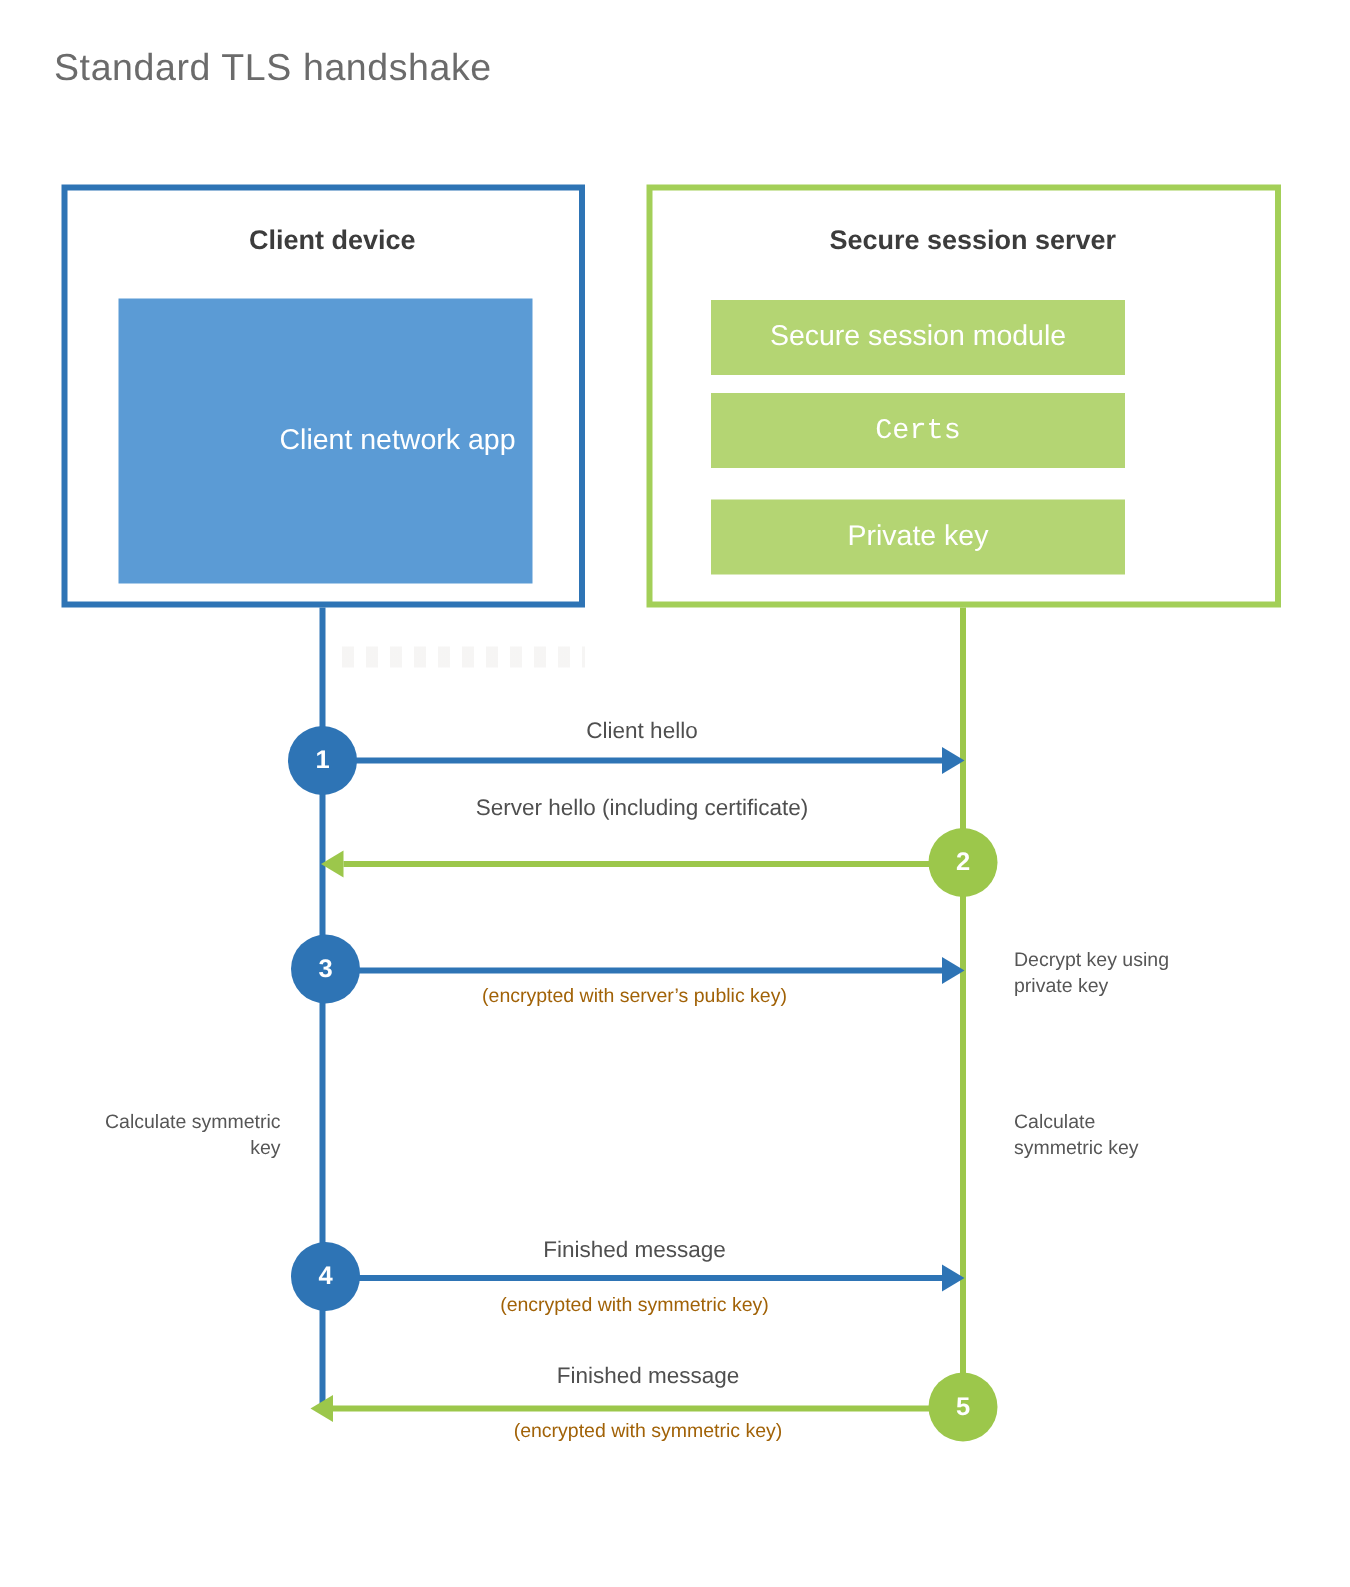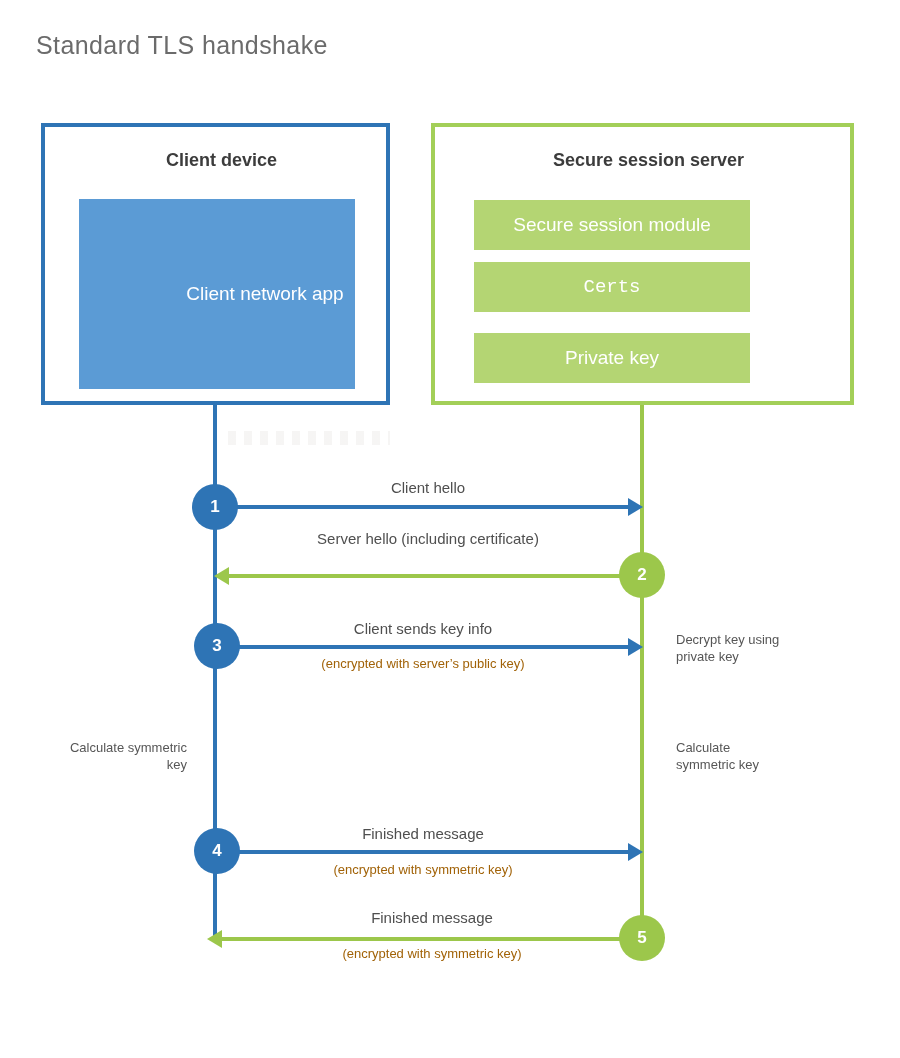--- a/index.html
+++ b/index.html
@@ -157,21 +157,20 @@
   <div class="abs msg-label l1">Client hello</div>
   <div class="abs hline blue a1-line"></div>
   <div class="abs head right blue a1-head"></div>
   <div class="abs step-circle step-blue c1">1</div>
 
   <div class="abs msg-label l2">Server hello (including certificate)</div>
   <div class="abs head left green a2-head"></div>
   <div class="abs hline green a2-line"></div>
   <div class="abs step-circle step-green c2">2</div>
 
-  <div class="abs msg-label l3">Client sends key info</div>
   <div class="abs hline blue a3-line"></div>
   <div class="abs head right blue a3-head"></div>
   <div class="abs msg-sub s3">(encrypted with server’s public key)</div>
   <div class="abs step-circle step-blue c3">3</div>
 
   <div class="abs side-note note-decrypt">Decrypt key using private key</div>
   <div class="abs side-note note-calc-left">Calculate symmetric key</div>
   <div class="abs side-note note-calc-right">Calculate symmetric key</div>
 
   <div class="abs msg-label l4">Finished message</div>

